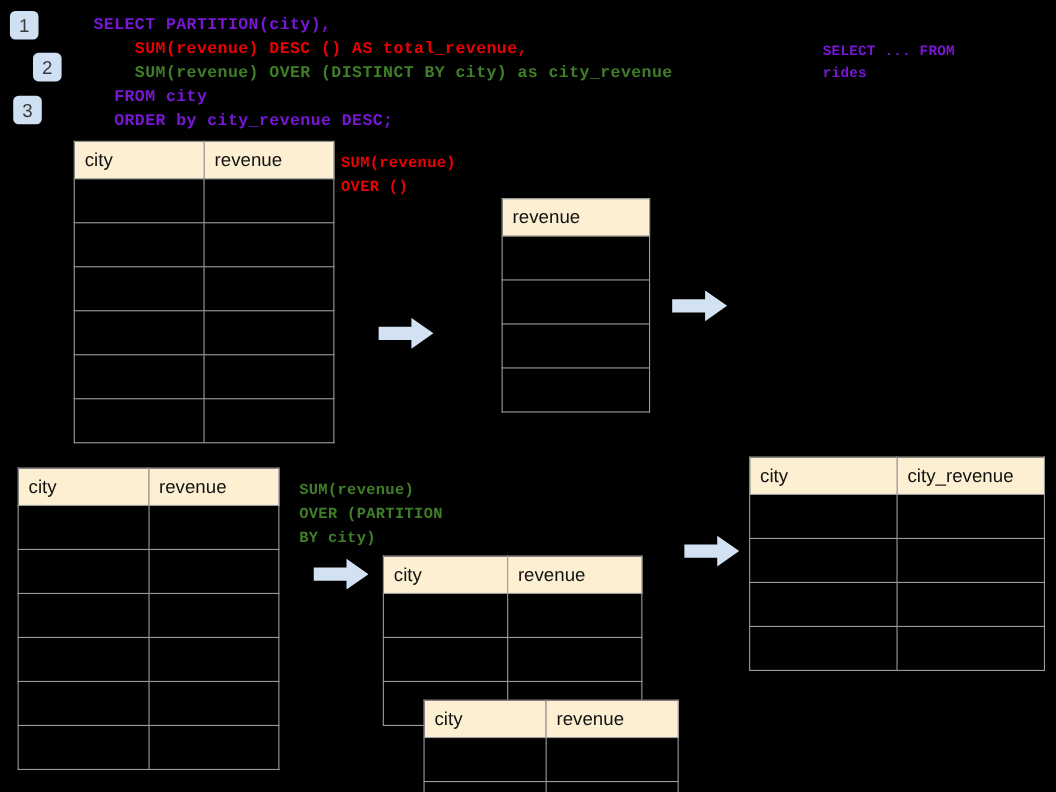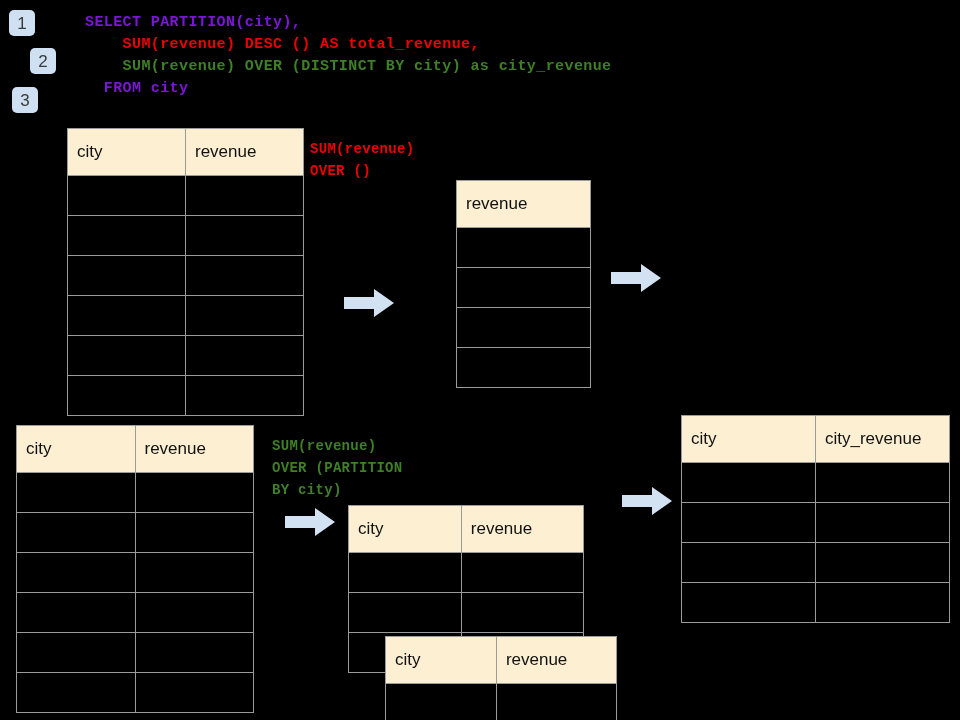--- a/index.html
+++ b/index.html
@@ -75,42 +75,45 @@
   }
   .tbl th{
     border:1px solid #9b9b9b;
     background:#fcefd2;
     color:#111;
     font-family:"Liberation Sans", sans-serif;
     font-weight:normal;
     font-size:17px;
     text-align:left;
     padding:0 0 0 9px;
-    height:47px;
+    height:34px;
     box-sizing:border-box;
   }
 
   
   .arrow{position:absolute;}
   .arrow svg{display:block;}
 </style>
 </head>
 <body>
 
 <div class="canvas">
 
   <div class="badge" style="left:9px;top:10px;">1</div>
   <div class="badge" style="left:30px;top:48px;">2</div>
   <div class="badge" style="left:12px;top:87px;">3</div>
 
   <div class="sql c-purple" style="left:85px;top:12px;">SELECT PARTITION(city),</div>
   <div class="sql c-red" style="left:85px;top:34px;">    SUM(revenue) DESC () AS total_revenue,</div>
   <div class="sql c-green" style="left:85px;top:56px;">    SUM(revenue) OVER (DISTINCT BY city) as city_revenue</div>
   <div class="sql c-purple" style="left:85px;top:78px;">  FROM city</div>
-
+  <div class="sql c-purple" style="left:85px;top:100px;">  ORDER by city_revenue DESC;</div>
+
+  <div class="anno-side" style="left:748px;top:37px;">SELECT ... FROM
+rides</div>
 
   <div class="anno c-red" style="left:310px;top:138px;">SUM(revenue)
 OVER ()</div>
 
   <div class="anno c-green" style="left:272px;top:435px;">SUM(revenue)
 OVER (PARTITION
 BY city)</div>
 
   <table class="tbl" style="left:67px;top:128px;width:237px;">
     <thead>

